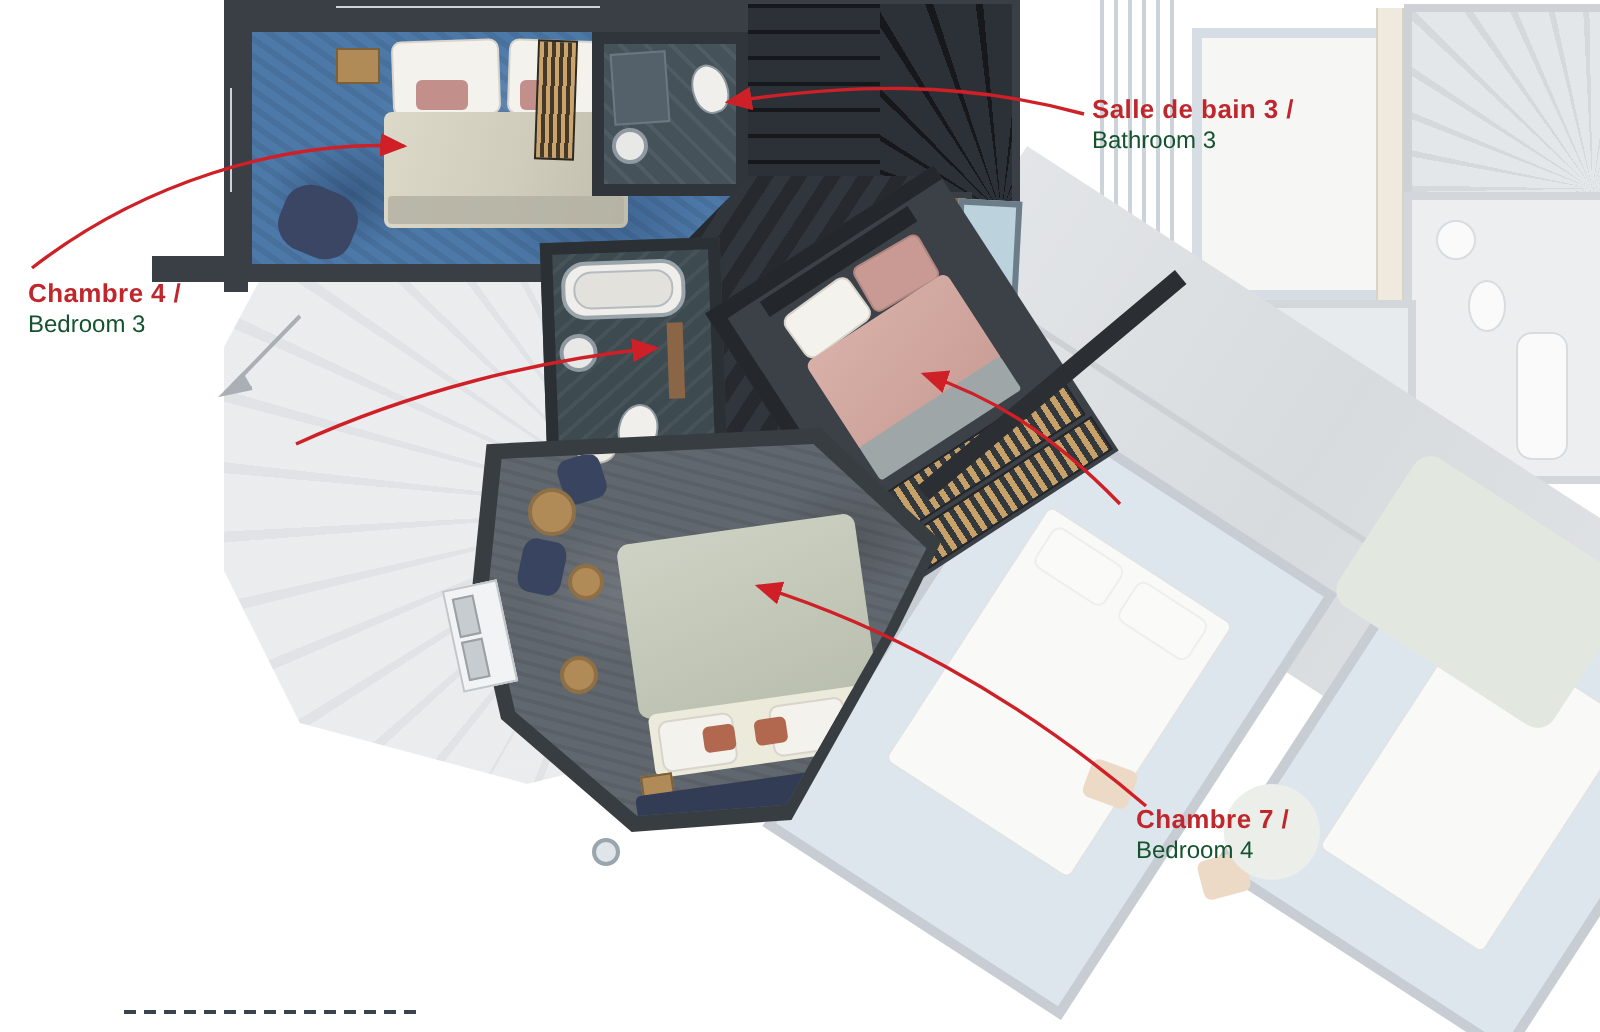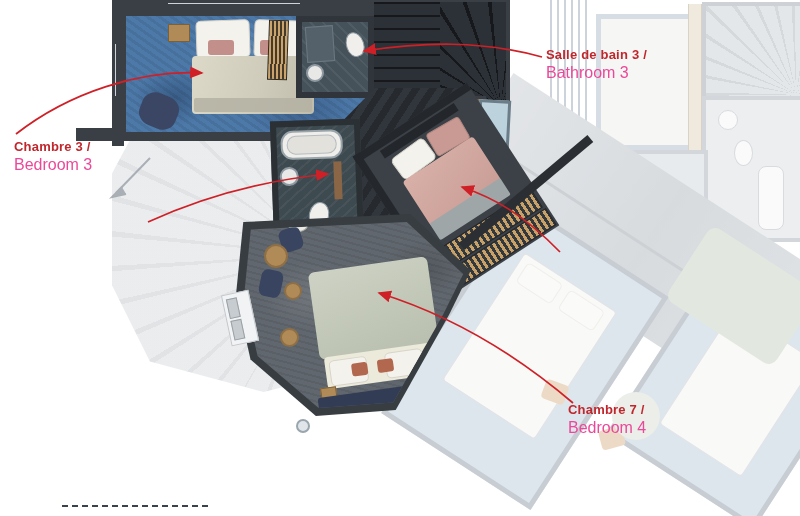--- a/index.html
+++ b/index.html
@@ -105,21 +105,21 @@
   .duvet4{background:linear-gradient(165deg,#cdd2c4,#b9bfae);border-radius:6px;}
   .sheet4{background:#eceada;border-radius:4px;}
   .cushion-terra{background:#b2674f;border-radius:3px;}
   .runner-navy{background:#323d55;border-radius:3px;}
   .door-white{background:#f2f3f4;border:1px solid #c2c7cb;}
   .door-leaf{background:#c7ccd0;border:1px solid #9aa0a5;}
 
   
   .label{line-height:1.25;white-space:nowrap;}
   .label .fr{font-weight:bold;font-size:13px;color:#c0272d;letter-spacing:.2px;display:block;}
-  .label .en{font-size:16px;color:#ec4899;display:block;}
+  .label .en{font-size:12px;color:#14532d;display:block;}
 
   
   #footer{left:75px;top:483px;font-size:14px;letter-spacing:.4px;display:flex;align-items:baseline;}
   #footer .lvl-fr{font-weight:bold;color:#2c3540;}
   #footer .lvl-en{color:#848d97;margin-left:4px;}
   #footer .north{font-size:7px;font-weight:bold;color:#2c3540;margin-left:1px;transform:translateY(2px);display:inline-block;}
   #dash-line{left:62px;top:505px;width:146px;border-top:2px dashed #39424d;}
 
   .vent{border:2px solid #9aa5ad;background:#dfe5e8;border-radius:50%;}
   svg.overlay{position:absolute;left:0;top:0;pointer-events:none;}
@@ -267,21 +267,21 @@
       <path d="M 560 252 C 523 214, 494 198, 462 187" marker-end="url(#arr)"></path>
       <path d="M 573 403 C 505 345, 437 311, 379 293" marker-end="url(#arr)"></path>
     </g>
     <g stroke="#9aa1a8" stroke-width="2" fill="none" opacity=".8">
       <path d="M 150 158 L 116 193"></path>
       <path d="M 122 187 L 112 197 L 126 194" fill="#9aa1a8"></path>
     </g>
   </svg>
 
   <div class="abs label" style="left:14px;top:139px;">
-    <span class="fr">Chambre 3 /</span>
+    <span class="fr">Chambre 4 /</span>
     <span class="en">Bedroom 3</span>
   </div>
   <div class="abs label" style="left:546px;top:47px;">
     <span class="fr">Salle de bain 3 /</span>
     <span class="en">Bathroom 3</span>
   </div>
   <div class="abs label" style="left:568px;top:402px;">
     <span class="fr">Chambre 7 /</span>
     <span class="en">Bedroom 4</span>
   </div>

